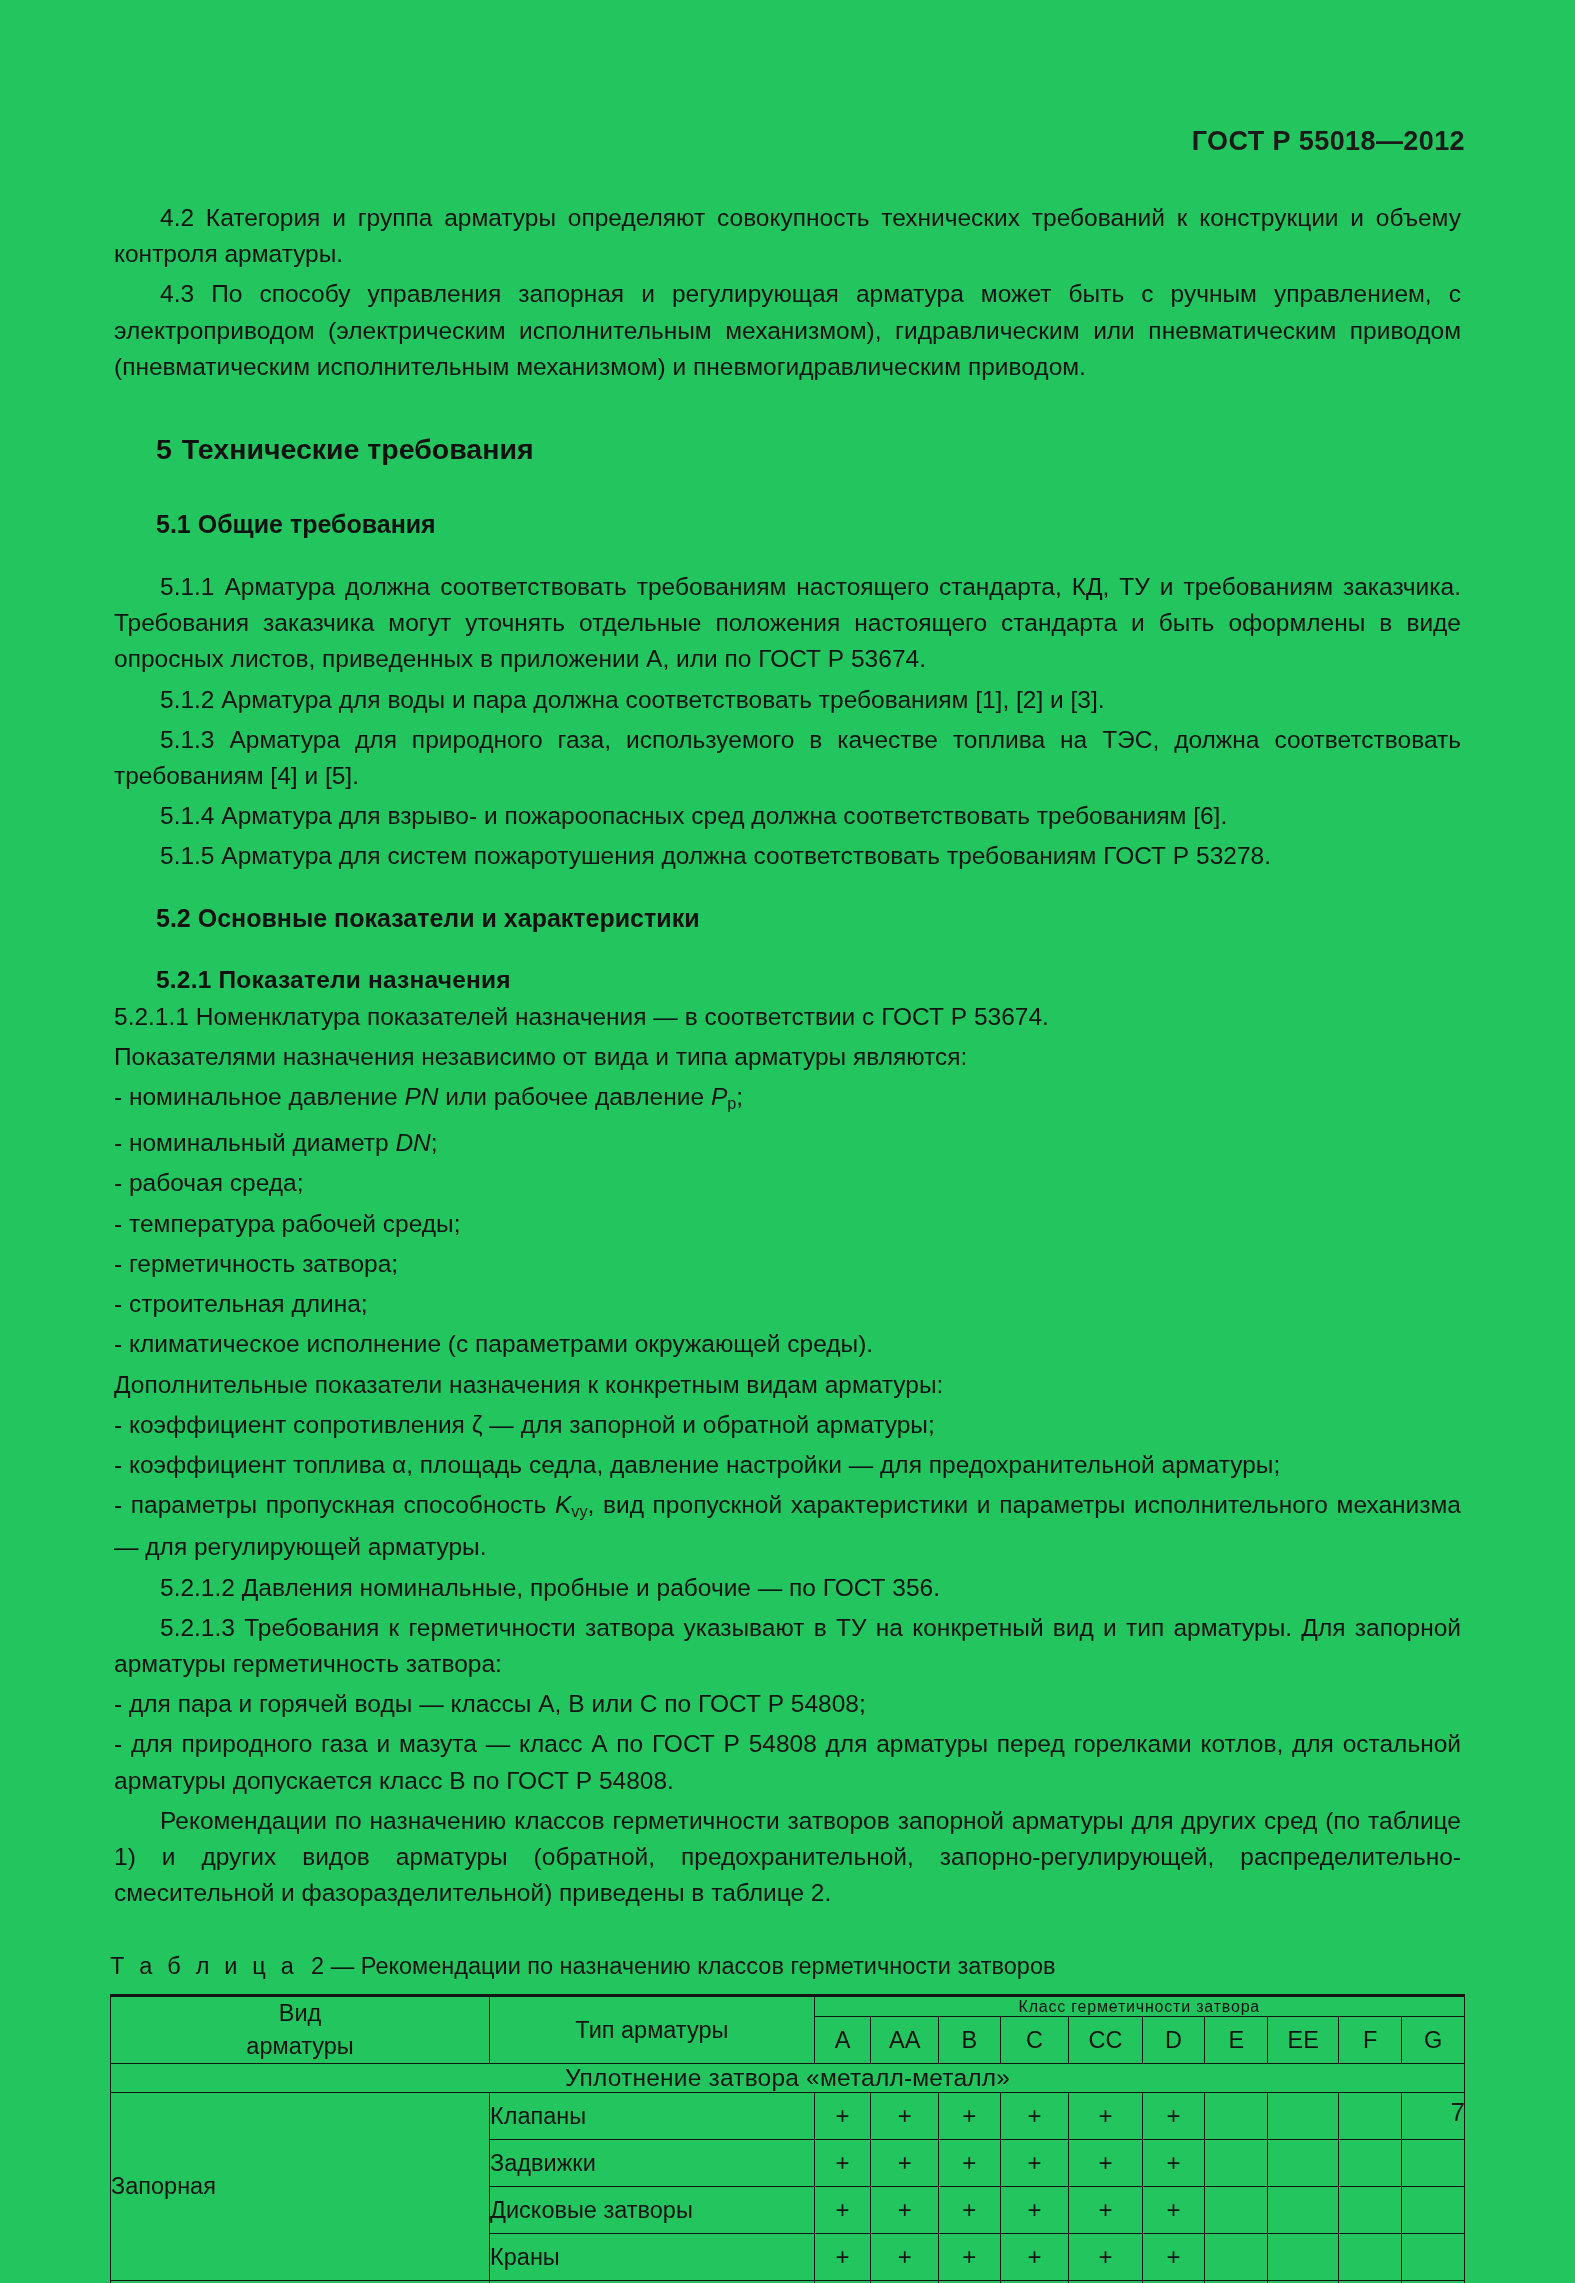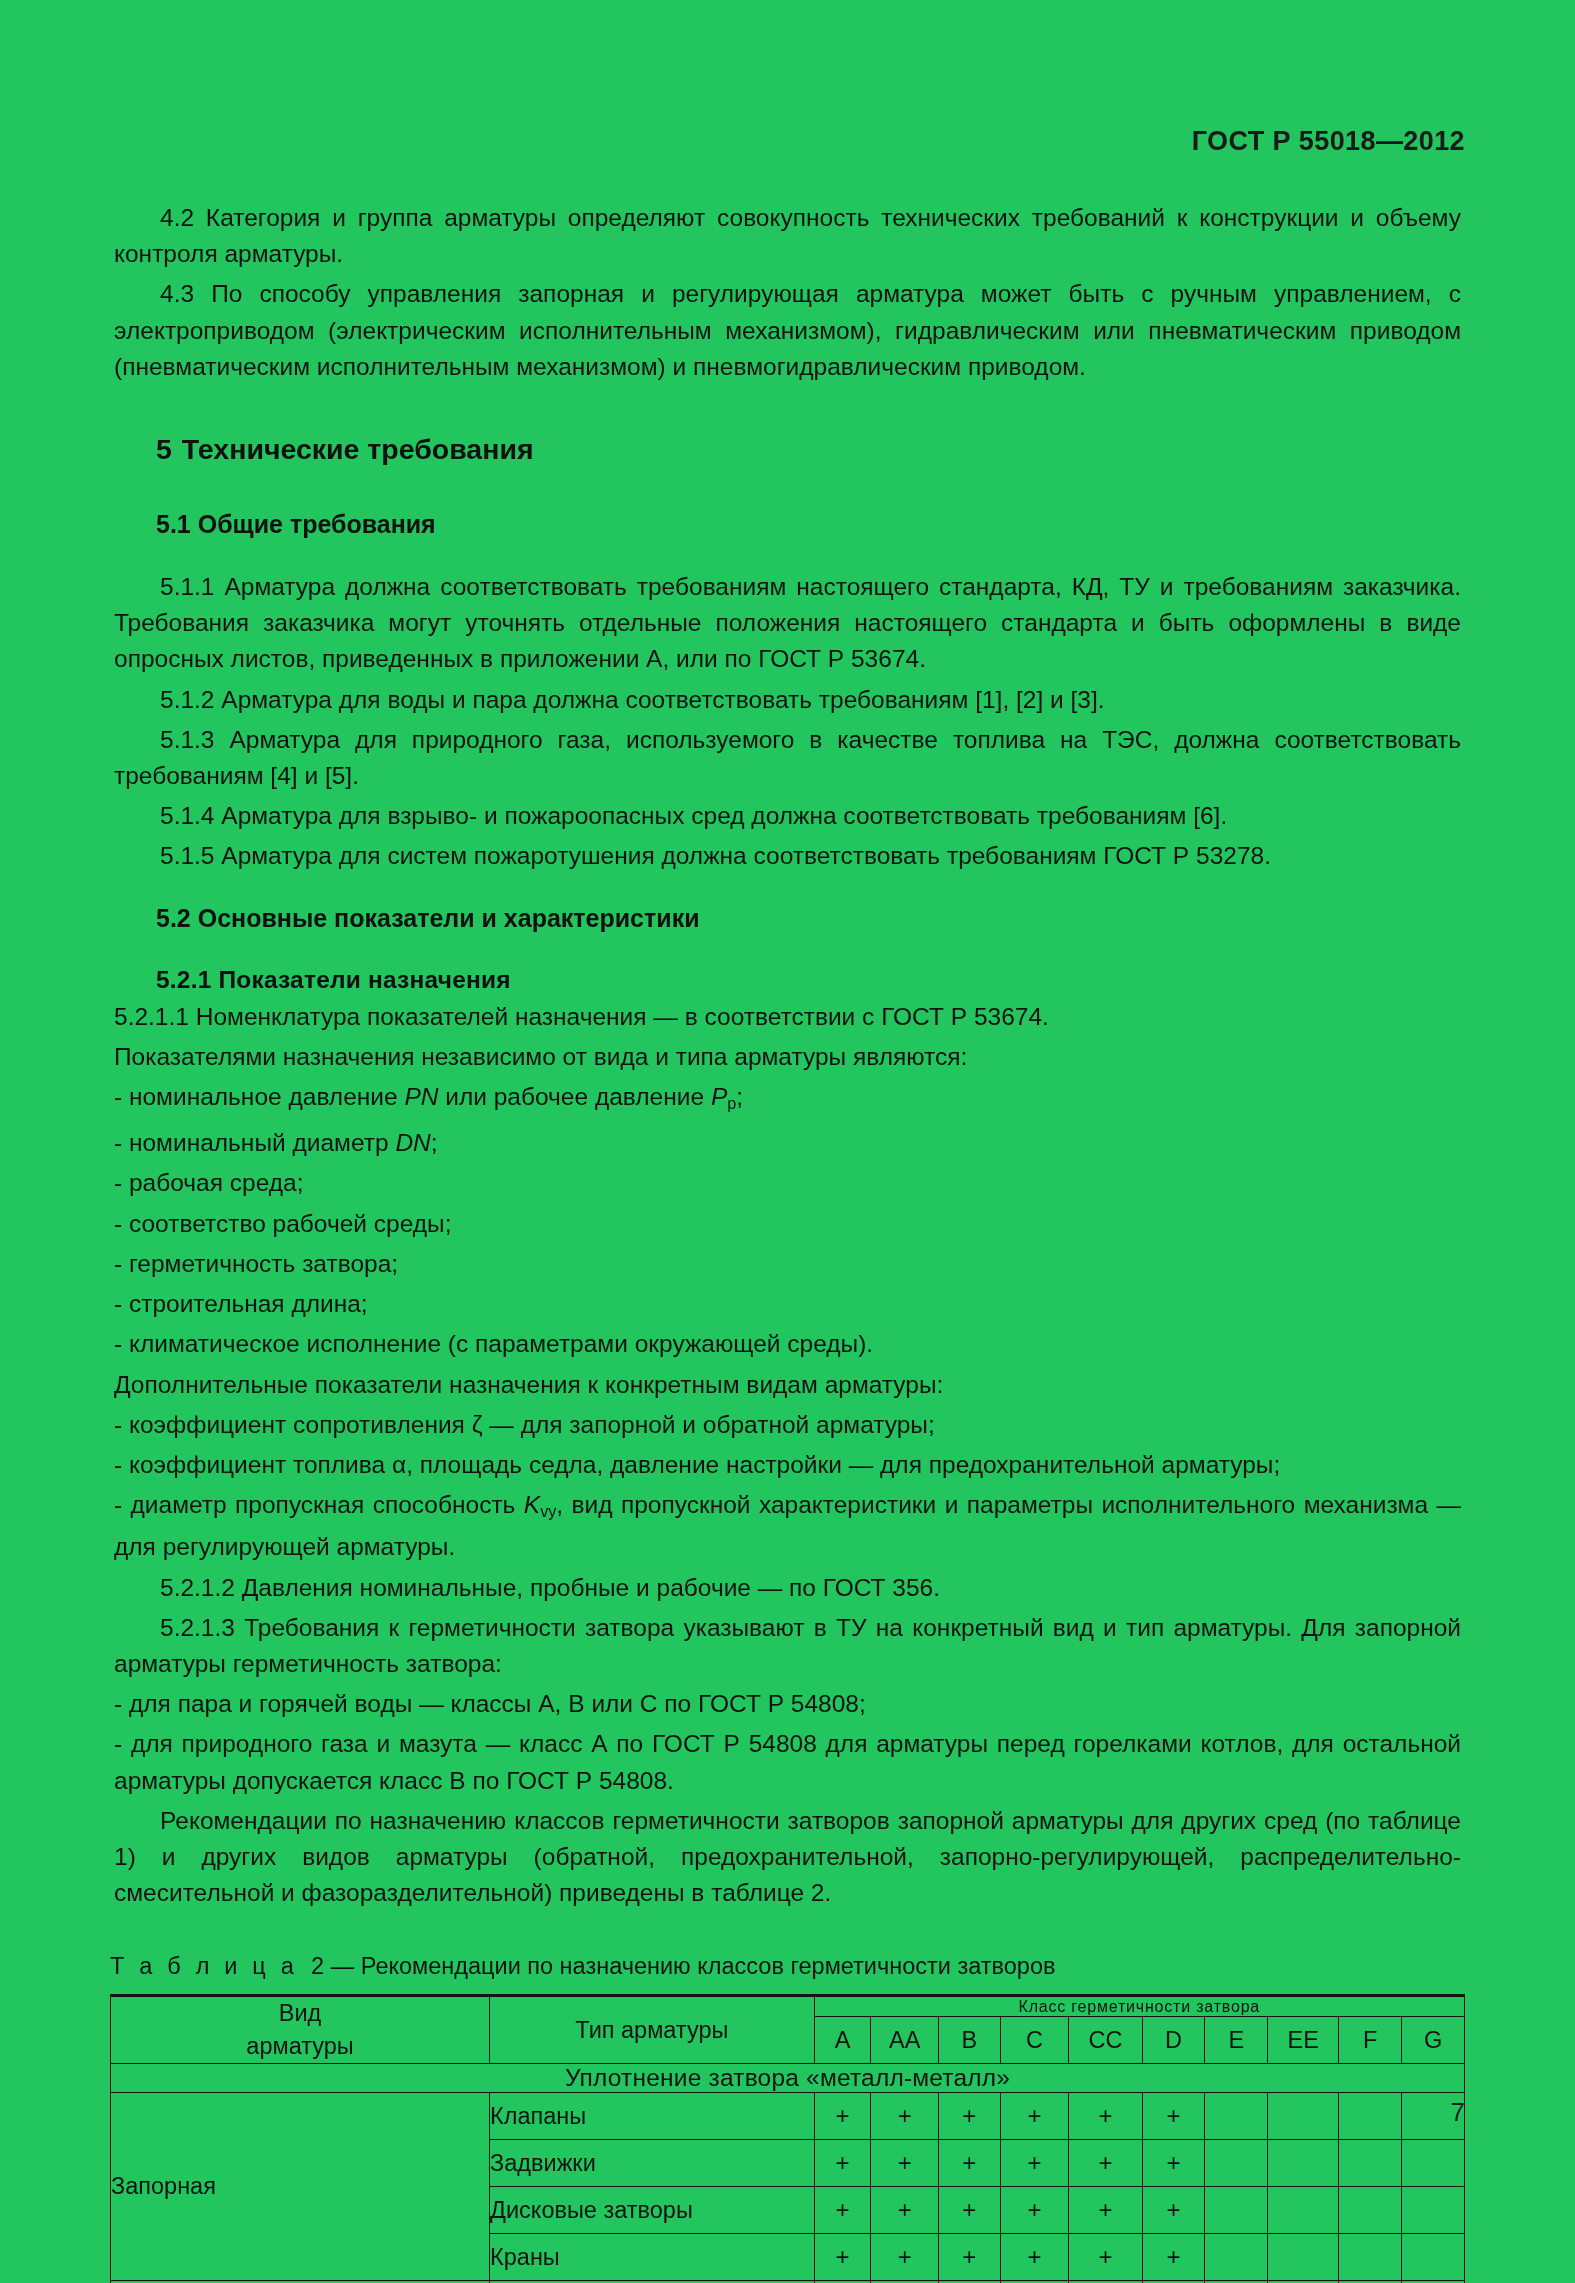--- a/index.html
+++ b/index.html
@@ -213,32 +213,32 @@
     <h4 class="h-subsub" style="margin-top:28px;">5.2.1 Показатели назначения</h4>
 
     <p class="body noindent" style="margin-top:2px;">5.2.1.1 Номенклатура показателей назначения — в соответствии с ГОСТ Р 53674.</p>
     <p class="body noindent">Показателями назначения независимо от вида и типа арматуры являются:</p>
 
     <p class="body noindent"><span>- номинальное давление </span><span class="it">PN</span><span> или рабочее давление </span><span class="it">P</span><sub>р</sub><span>;</span></p>
 
     <p class="body noindent"><span>- номинальный диаметр </span><span class="it">DN</span><span>;</span></p>
 
     <p class="body noindent">- рабочая среда;</p>
-    <p class="body noindent">- соответство рабочей среды;</p>
+    <p class="body noindent">- температура рабочей среды;</p>
     <p class="body noindent">- герметичность затвора;</p>
     <p class="body noindent">- строительная длина;</p>
     <p class="body noindent">- климатическое исполнение (с параметрами окружающей среды).</p>
 
     <p class="body noindent">Дополнительные показатели назначения к конкретным видам арматуры:</p>
 
     <p class="body noindent"><span>- коэффициент сопротивления </span><span>ζ</span><span> — для запорной и обратной арматуры;</span></p>
 
     <p class="body noindent"><span>- коэффициент топлива </span><span>α</span><span>, площадь седла, давление  настройки — для предохранительной арматуры;</span></p>
 
-    <p class="body noindent"><span>- диаметр пропускная способность </span><span class="it">K</span><sub>vy</sub><span>, вид пропускной характеристики и параметры исполнительно­го механизма — для регулирующей арматуры.</span></p>
+    <p class="body noindent"><span>- параметры пропускная способность </span><span class="it">K</span><sub>vy</sub><span>, вид пропускной характеристики и параметры исполнительно­го механизма — для регулирующей арматуры.</span></p>
 
     <p class="body indent">5.2.1.2 Давления номинальные, пробные и рабочие — по ГОСТ 356.</p>
     <p class="body indent">5.2.1.3 Требования  к  герметичности  затвора  указывают  в  ТУ  на  конкретный  вид и тип арматуры. Для запорной арматуры герметичность затвора:</p>
 
     <p class="body noindent">- для пара и горячей воды — классы А, В или С по ГОСТ Р 54808;</p>
     <p class="body noindent">- для природного газа и мазута — класс А по ГОСТ Р 54808 для арматуры перед горелками котлов, для остальной арматуры допускается класс В по ГОСТ Р 54808.</p>
 
     <p class="body indent">Рекомендации по назначению классов герметичности затворов запорной арматуры для других сред (по таблице 1) и других видов арматуры (обратной, предохранительной, запорно-регулирующей, распреде­лительно-смесительной и фазоразделительной) приведены в таблице 2.</p>
 
     <div class="table-caption"><span class="spaced">Т а б л и ц а</span>&nbsp;&nbsp;<span>2</span>&nbsp;<span>—</span>&nbsp;<span>Рекомендации по назначению классов герметичности затворов</span></div>

